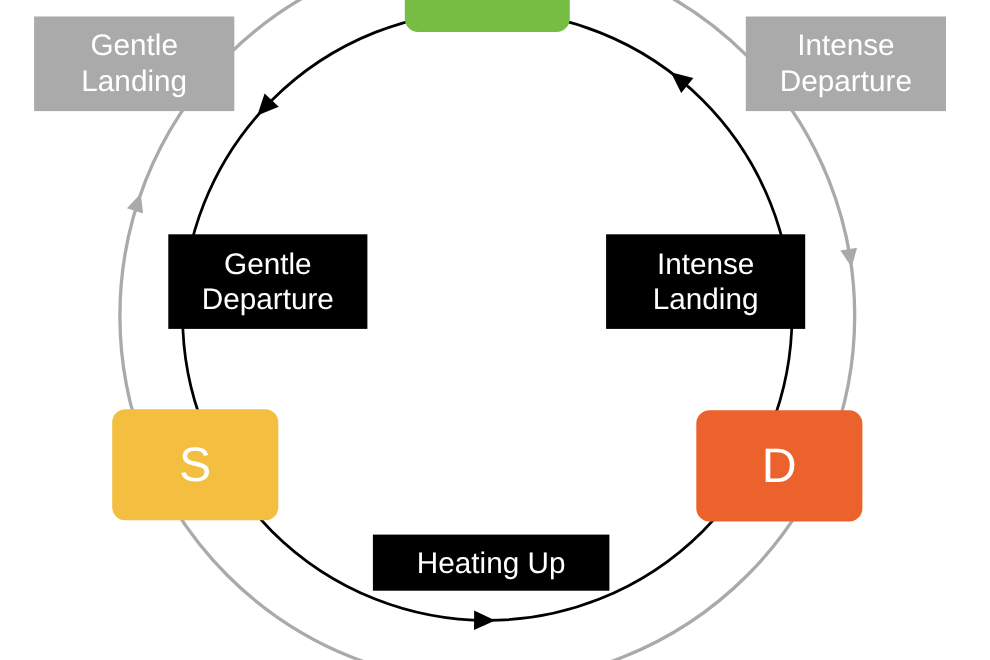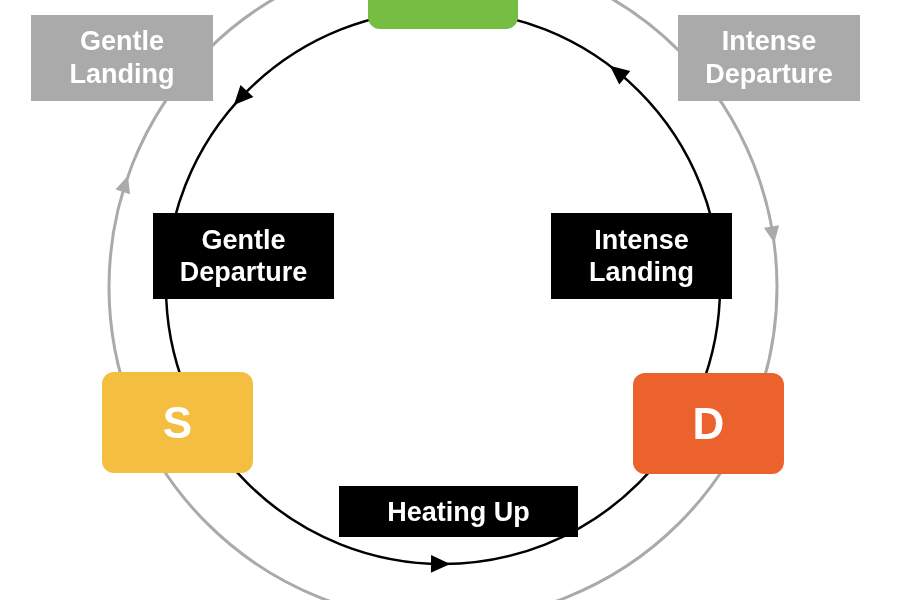--- a/index.html
+++ b/index.html
@@ -1,18 +1,18 @@
 <!DOCTYPE html>
 <html><head>
 <meta charset="utf-8">
 <style>
   html, body { margin:0; padding:0; background:#ffffff; }
   body { width:900px; height:600px; position:relative; overflow:hidden; font-family:"Liberation Sans", sans-serif; }
   svg#diagram { position:absolute; left:0; top:0; width:900px; height:600px; }
-  .box { position:absolute; display:flex; align-items:center; justify-content:center; text-align:center; color:#ffffff; font-weight:bold; box-sizing:border-box; }
+  .box { position:absolute; display:flex; align-items:center; justify-content:center; text-align:center; color:#ffffff; font-weight:normal; box-sizing:border-box; }
   .state { border-radius:12px; font-size:44px; }
   .label-black { background:#000000; font-size:27px; line-height:32px; }
   .label-gray { background:#aaaaaa; font-size:27px; line-height:33px; }
 </style>
 </head>
 <body>
 
 <svg id="diagram" viewBox="0 0 900 600">
   <circle id="outer-ring" cx="443" cy="287" r="334" fill="none" stroke="#aaaaaa" stroke-width="3"></circle>
   <circle id="inner-ring" cx="443" cy="287" r="277" fill="none" stroke="#000000" stroke-width="2.5"></circle>
@@ -34,21 +34,21 @@
 <div class="box state" style="left:633px; top:373px; width:151px; height:101px; background:#ec622c;">
   <span>D</span>
 </div>
 
 <div class="box label-black" style="left:153px; top:213px; width:181px; height:86px;">
   <div>
     <div>Gentle</div>
     <div>Departure</div>
   </div>
 </div>
-<div class="box label-black" style="left:339px; top:486px; width:239px; height:51px;">
+<div class="box label-black" style="left:339px; top:486px; width:215px; height:51px;">
   <span>Heating Up</span>
 </div>
 <div class="box label-black" style="left:551px; top:213px; width:181px; height:86px;">
   <div>
     <div>Intense</div>
     <div>Landing</div>
   </div>
 </div>
 
 <div class="box label-gray" style="left:31px; top:15px; width:182px; height:86px;">

